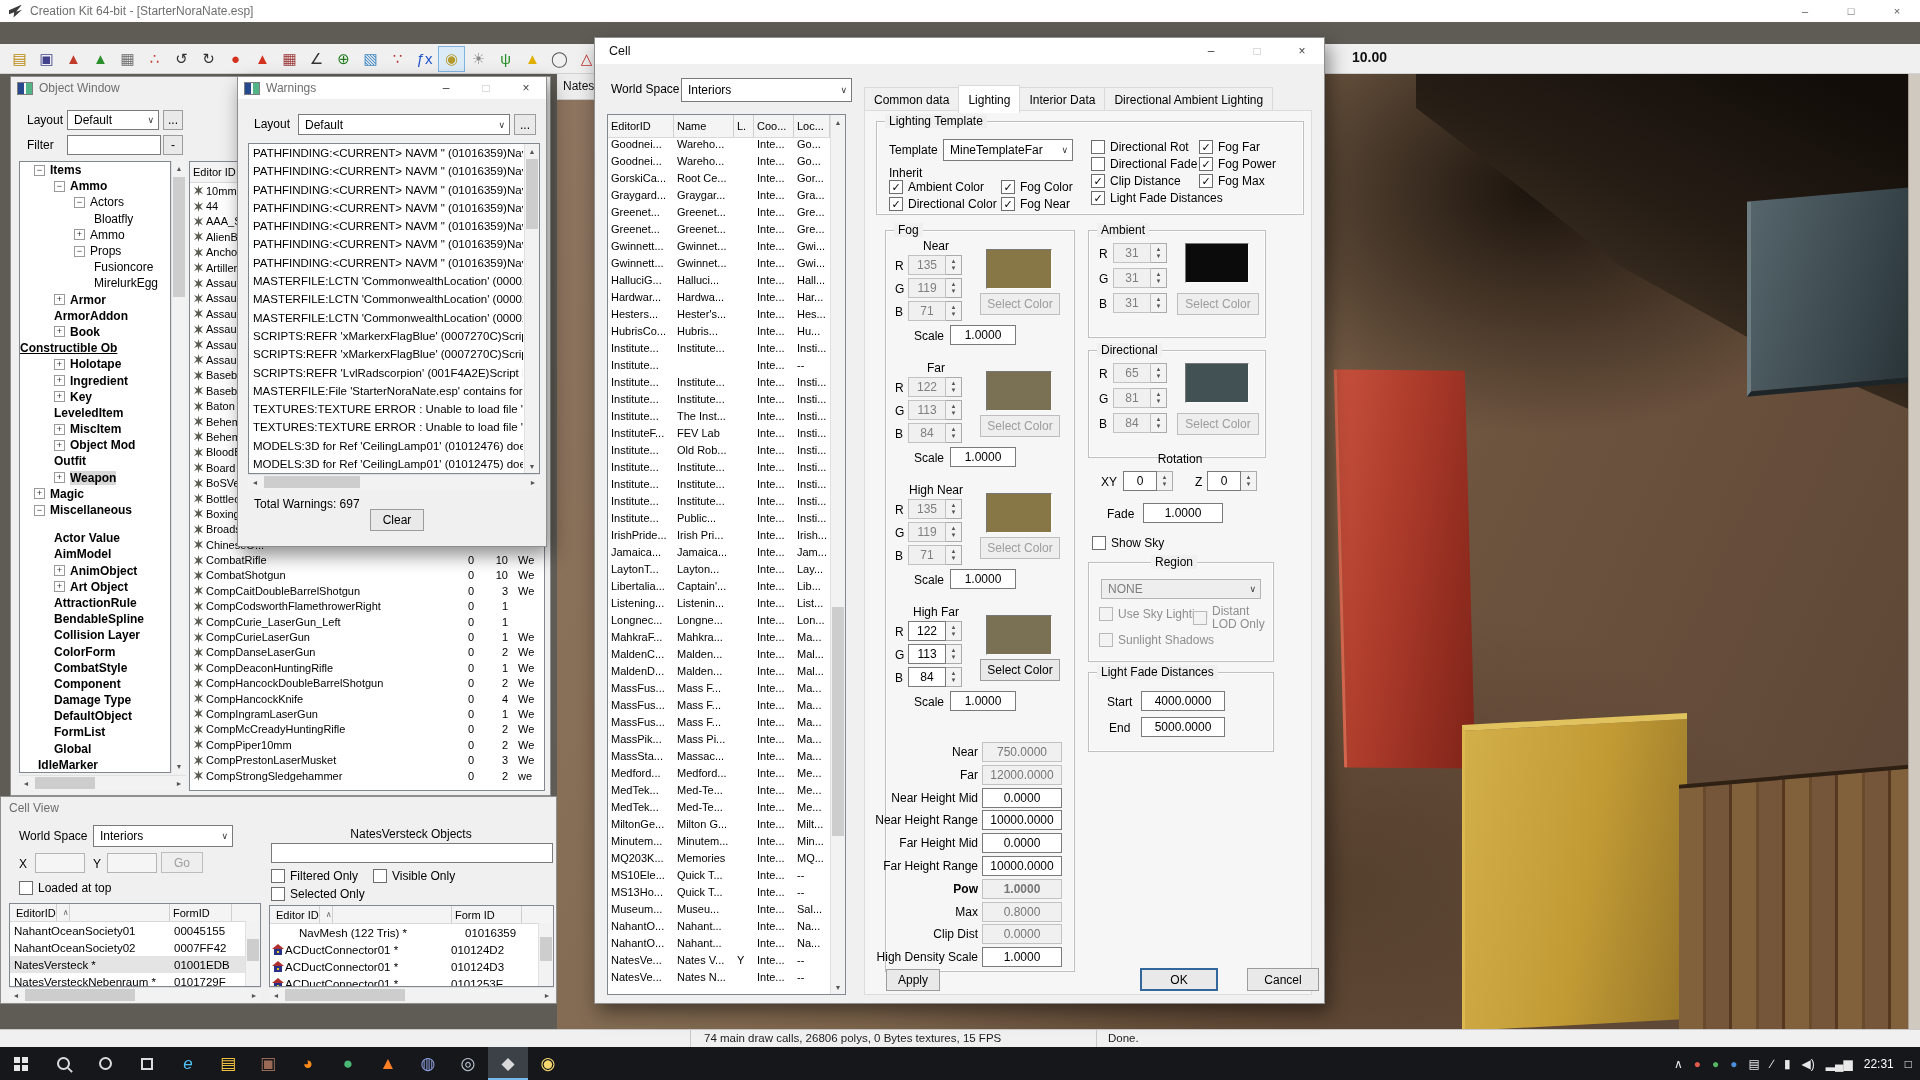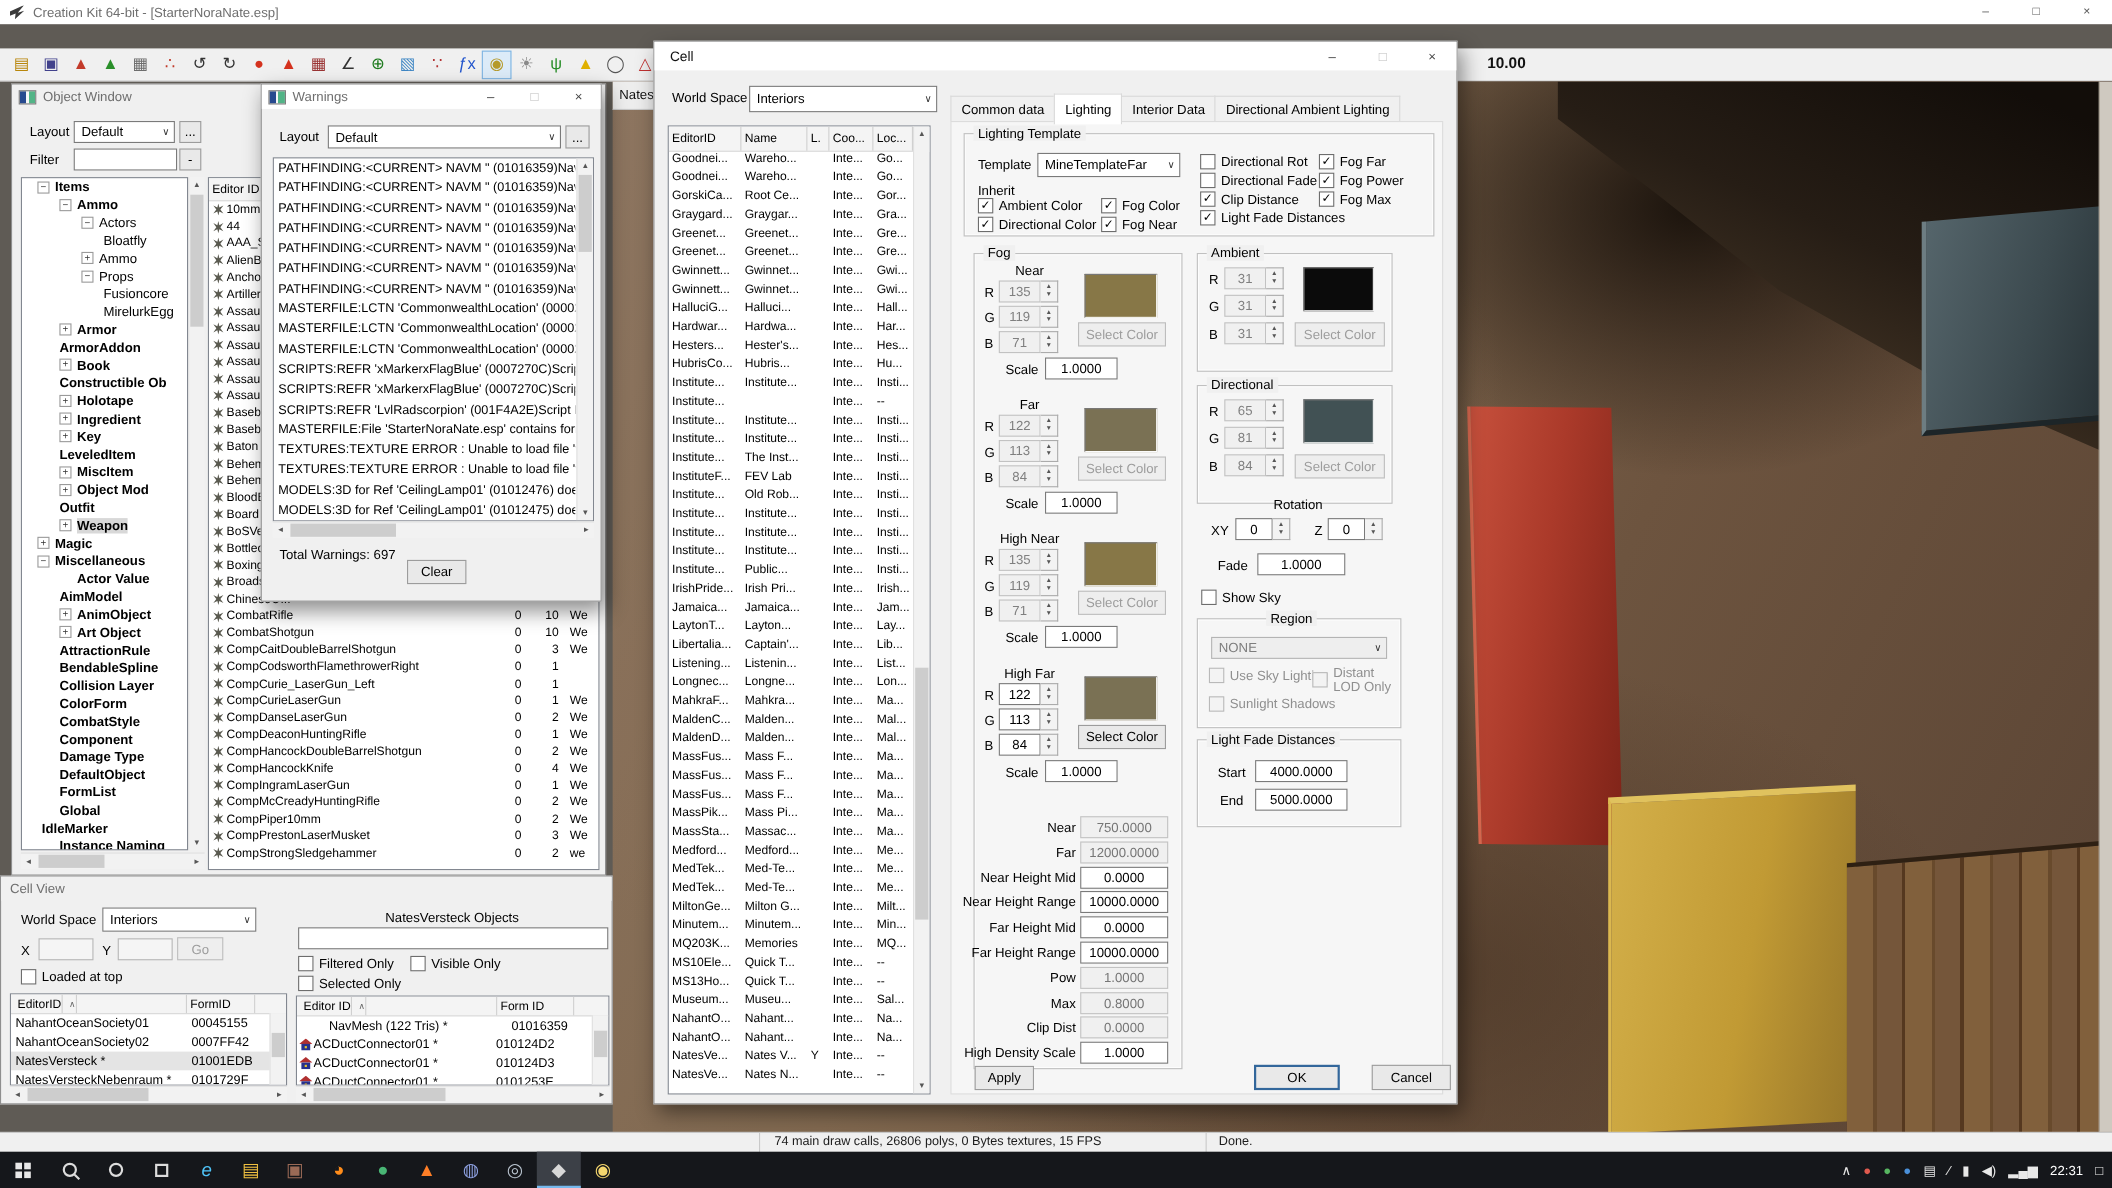--- a/index.html
+++ b/index.html
@@ -334,21 +334,21 @@
         <div class="tree-row bold" style="padding-left: 34px;">
 
           <span class="tlabel">ArmorAddon</span>
         </div>
 
         <div class="tree-row bold" style="padding-left: 34px;">
           <span class="tbox show">+</span>
           <span class="tlabel">Book</span>
         </div>
 
-        <div class="tree-row bold" style="padding-left: 34px;">
+        <div class="tree-row bold" style=" text-decoration: underline;">
 
           <span class="tlabel">Constructible Ob</span>
         </div>
 
         <div class="tree-row bold" style="padding-left: 34px;">
           <span class="tbox show">+</span>
           <span class="tlabel">Holotape</span>
         </div>
 
         <div class="tree-row bold" style="padding-left: 34px;">
@@ -389,21 +389,21 @@
         <div class="tree-row bold" style="padding-left: 14px;">
           <span class="tbox show">+</span>
           <span class="tlabel">Magic</span>
         </div>
 
         <div class="tree-row bold" style="padding-left: 14px;">
           <span class="tbox show">−</span>
           <span class="tlabel">Miscellaneous</span>
         </div>
 
-        <div class="tree-row bold" style="padding-left: 50px;">
+        <div class="tree-row bold" style="padding-left: 34px; margin-top: 12px;">
 
           <span class="tlabel">Actor Value</span>
         </div>
 
         <div class="tree-row bold" style="padding-left: 34px;">
 
           <span class="tlabel">AimModel</span>
         </div>
 
         <div class="tree-row bold" style="padding-left: 34px;">
@@ -1692,21 +1692,21 @@
           <div style="position:relative;height:22.8px;">
             <span class="lbl" style="position:absolute;right:96px;top:4px;">Far Height Mid</span>
             <div class="tbox-input" style="position:absolute;left:96px;top:1px;width:80px;height:20px;">0.0000</div>
           </div>
 
           <div style="position:relative;height:22.8px;">
             <span class="lbl" style="position:absolute;right:96px;top:4px;">Far Height Range</span>
             <div class="tbox-input" style="position:absolute;left:96px;top:1px;width:80px;height:20px;">10000.0000</div>
           </div>
 
-          <div style="position:relative;height:22.8px;">
+          <div style="position:relative;height:22.8px;font-weight:bold;">
             <span class="lbl" style="position:absolute;right:96px;top:4px;">Pow</span>
             <div class="tbox-input dis" style="position:absolute;left:96px;top:1px;width:80px;height:20px;">1.0000</div>
           </div>
 
           <div style="position:relative;height:22.8px;">
             <span class="lbl" style="position:absolute;right:96px;top:4px;">Max</span>
             <div class="tbox-input dis" style="position:absolute;left:96px;top:1px;width:80px;height:20px;">0.8000</div>
           </div>
 
           <div style="position:relative;height:22.8px;">

